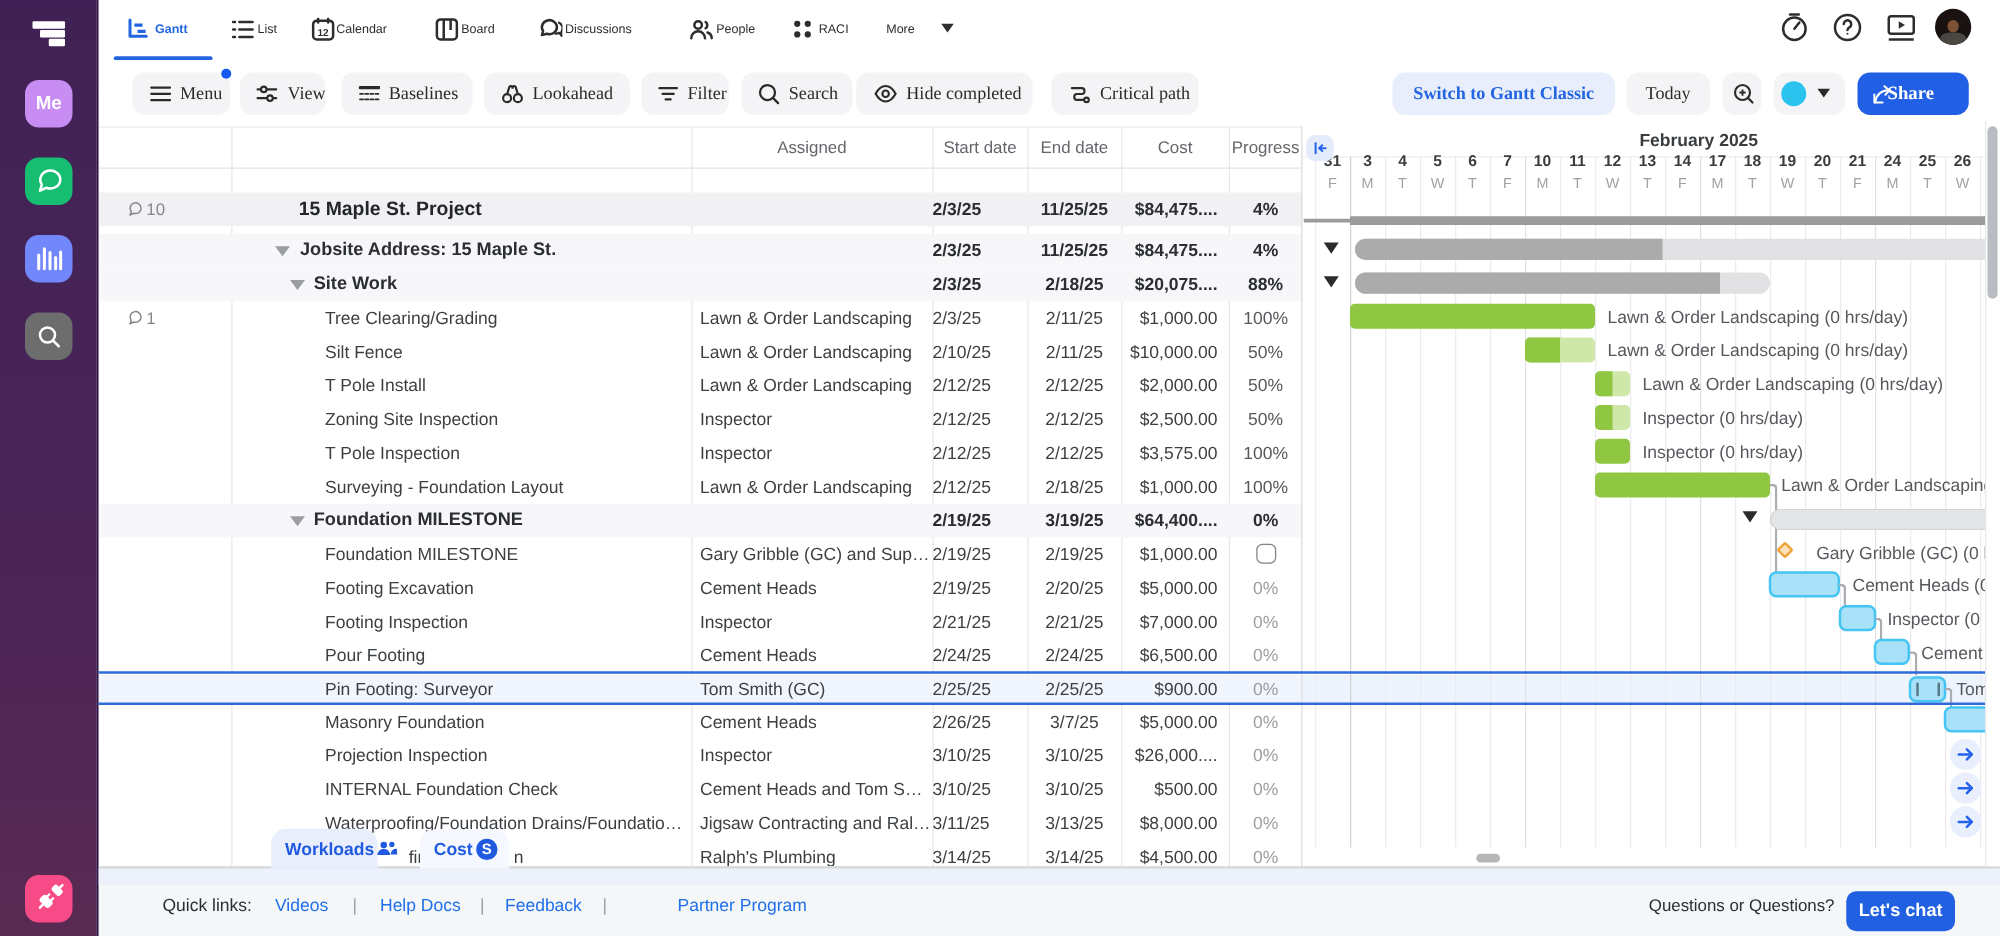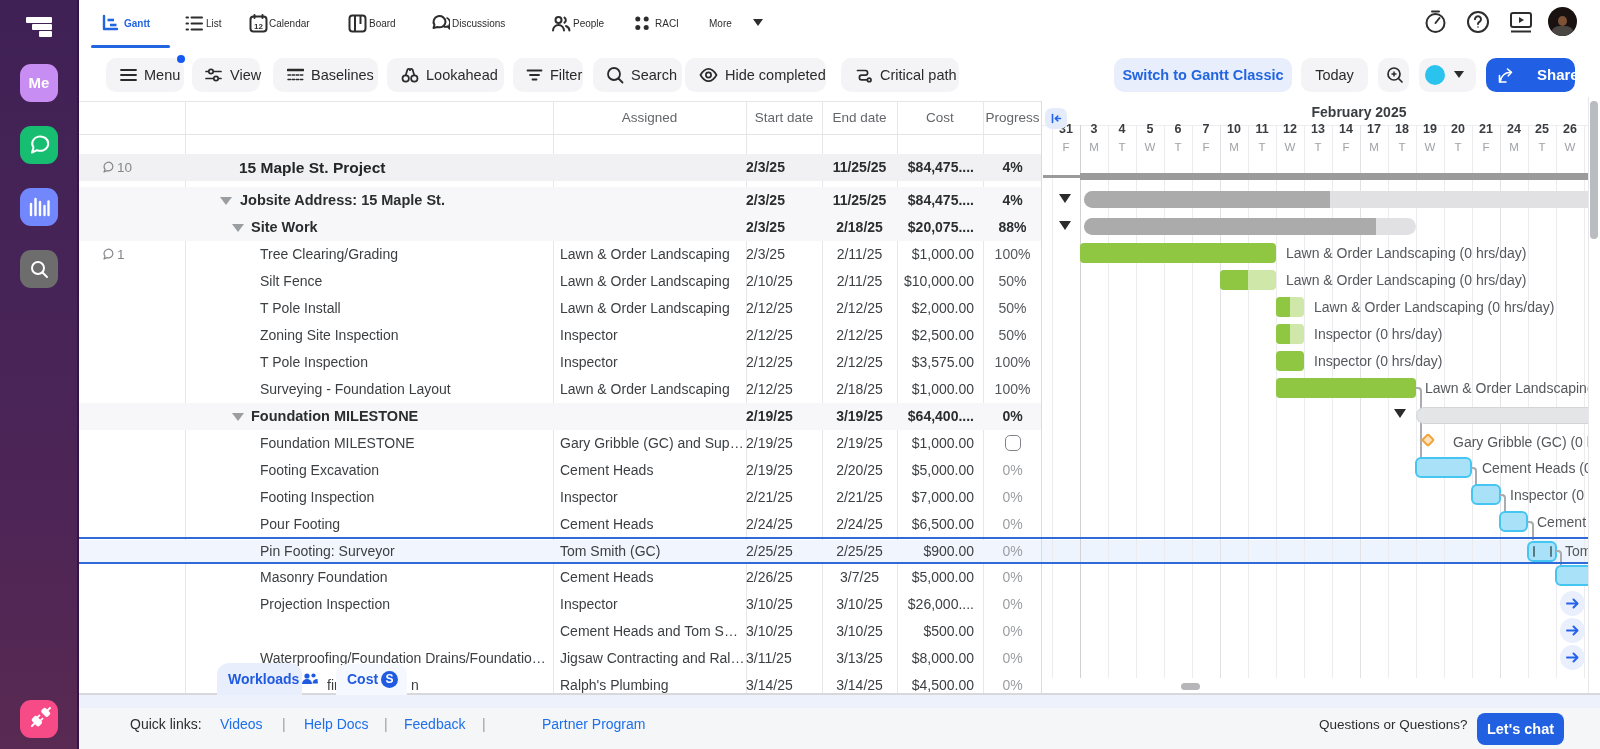--- a/index.html
+++ b/index.html
@@ -17,21 +17,21 @@
 
 
 #topnav { position:absolute; left:79px; top:0; width:1521px; height:48px; background:#fff; }
 .navitem { position:absolute; top:0; height:48px; line-height:48px; font-size:10px;
   font-weight:500; color:#2d2d2d; white-space:nowrap; }
 .navicon { position:absolute; top:14px; }
 
 
 #toolbar { position:absolute; left:79px; top:48px; width:1521px; height:53px; background:#fff; }
 .tbtn { position:absolute; top:9.5px; height:34px; border-radius:10px; background:#f4f4f6;
-  font-size:14.5px; color:#2a2a2a; line-height:34px; white-space:nowrap; }
+  font-size:14.5px; color:#2a2a2a; line-height:34px; white-space:nowrap;font-family:Liberation Serif, serif; }
 
 
 #table { position:absolute; left:79px; top:101px; width:963px; height:592px; background:#fff; overflow:hidden;}
 .colline { position:absolute; top:0; bottom:0; width:1px; background:#e7e7e9; }
 .hdr { position:absolute; top:0; height:33px; line-height:33px; font-size:13.5px; color:#63666a; text-align:center; }
 .row { position:absolute; left:0; width:963px; height:27px; }
 .row span { position:absolute; line-height:27px; white-space:nowrap; }
 .tname { font-size:14px; color:#3c3f42; }
 .tassign { font-size:14px; color:#3c3f42; left:481px; width:189px; overflow:hidden; text-overflow:ellipsis; }
 .d1 { left:667px; width:76px; font-size:14px; color:#3c3f42; }
@@ -264,21 +264,21 @@
     <div class="tbtn" style="left:1340px;width:57px;">
       <div class="abs" style="left:6px;top:7px;width:20px;height:20px;border-radius:50%;background:#29c3ee;"></div>
       <div class="abs" style="left:35px;top:13.5px;width:0;height:0;border-left:5.5px solid transparent;border-right:5.5px solid transparent;border-top:7px solid #2a2a2a;"></div>
     </div>
     <div class="tbtn" style="left:1407px;width:89px;background:#2160e4;color:#fff;font-weight:bold;font-size:15px;">
       <svg class="abs" style="left:12px;top:9px;" width="18" height="17" viewBox="0 0 18 17" fill="none" stroke="#fff" stroke-width="1.6" stroke-linecap="round" stroke-linejoin="round">
         <path d="M1.5 8.5 v6.5 h6.5"></path>
         <path d="M2 15 C 3 9 7 5.5 12.5 5.2"></path>
         <path d="M9.5 2 L13.5 5.3 L10.3 8.8"></path>
       </svg>
-      <span class="abs" style="left:51px;text-align:right;">Share</span>
+      <span class="abs" style="left:24px;text-align:right;">Share</span>
     </div>
   </div>
   <div id="table">
     <div class="abs" style="left:0;top:0;width:963px;height:1px;background:#e6e6e8;"></div>
     <div class="colline" style="left:106px;"></div>
     <div class="colline" style="left:474px;"></div>
     <div class="colline" style="left:667px;"></div>
     <div class="colline" style="left:743px;"></div>
     <div class="colline" style="left:818px;"></div>
     <div class="colline" style="left:904px;"></div>
@@ -443,20 +443,21 @@
     <div class="row" style="top:489.5px;">
       <span class="tname" style="left:181px;">Projection Inspection</span>
       <span class="tassign">Inspector</span>
       <span class="d1">3/10/25</span>
         <span class="d2">3/10/25</span>
       <span class="cost">$26,000....</span>
         <span class="pct" style="color:#9b9ea2;">0%</span>
     </div>
 
     <div class="row" style="top:516.5px;">
+      <span class="tname" style="left:181px;">INTERNAL Foundation Check</span>
       <span class="tassign">Cement Heads and Tom Smith (GC)</span>
       <span class="d1">3/10/25</span>
         <span class="d2">3/10/25</span>
       <span class="cost">$500.00</span>
         <span class="pct" style="color:#9b9ea2;">0%</span>
     </div>
 
     <div class="row" style="top:543.5px;">
       <span class="tname" style="left:181px;width:286px;overflow:hidden;text-overflow:ellipsis;">Waterproofing/Foundation Drains/Foundation Dampproofing</span>
       <span class="tassign">Jigsaw Contracting and Ralph's Plumbing</span>

